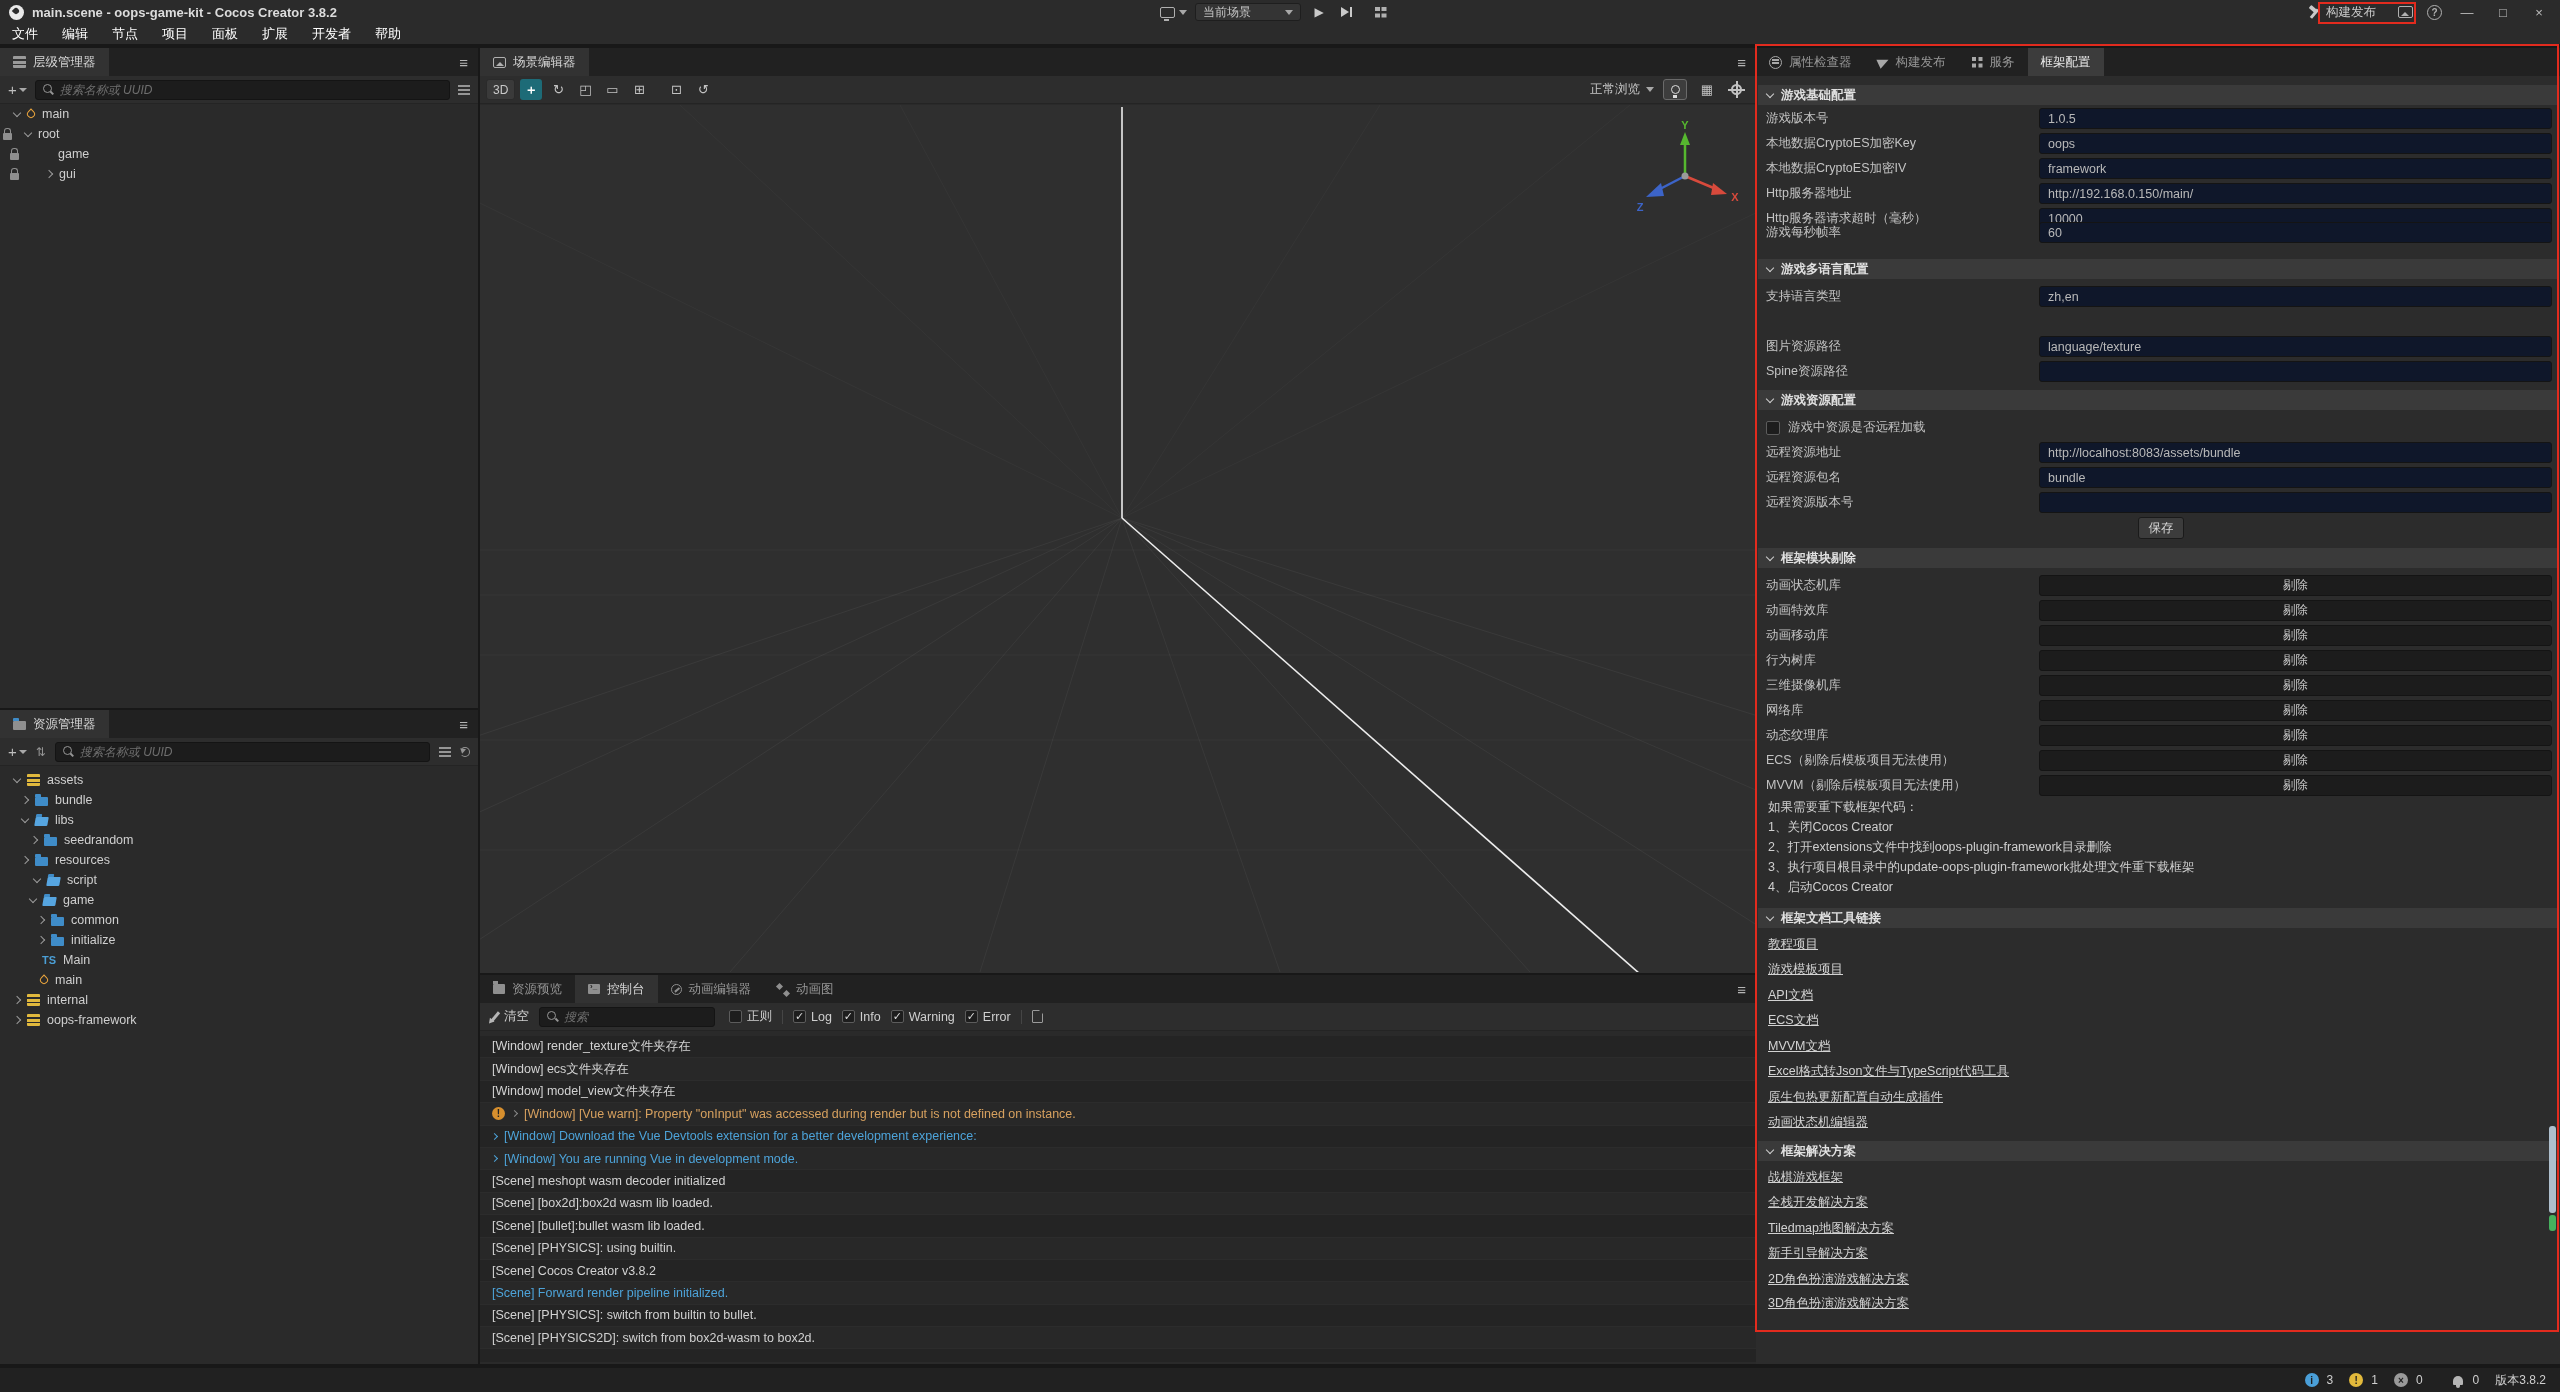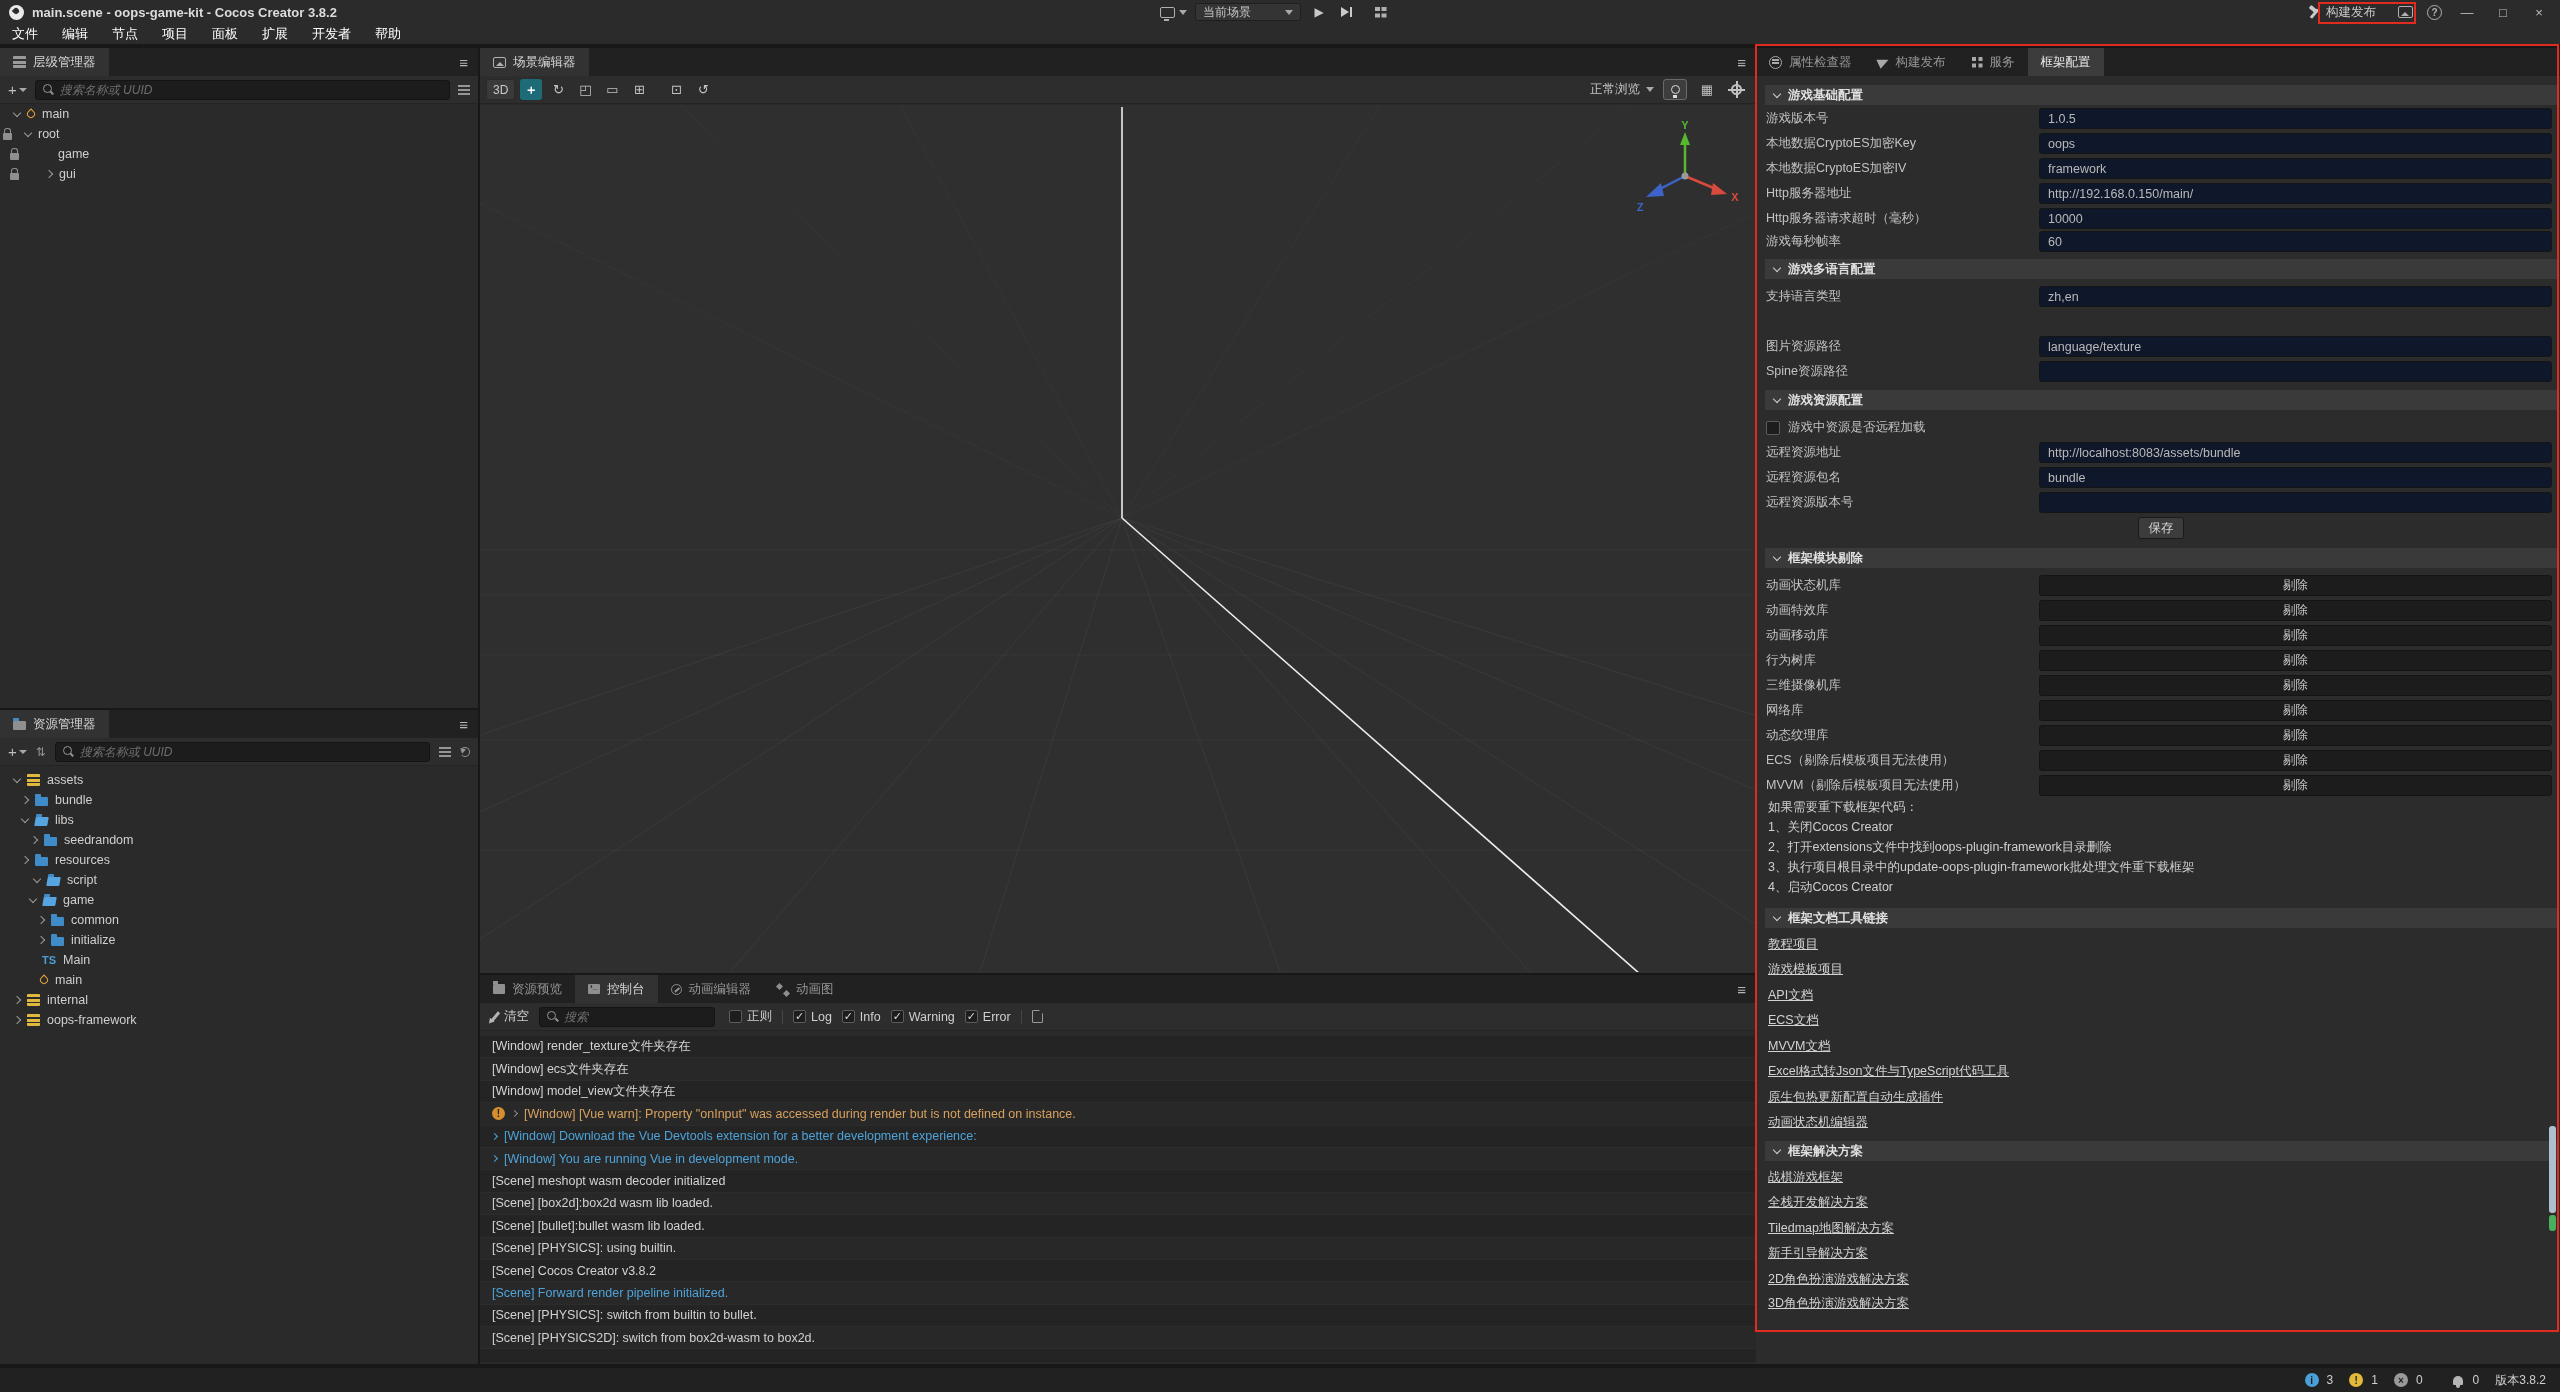--- a/index.html
+++ b/index.html
@@ -117,21 +117,21 @@
   .lchev { width:5px; height:5px; border-right:1.4px solid #8a8a8a; border-bottom:1.4px solid #8a8a8a; transform:rotate(-45deg); flex:0 0 auto; }
   .lrow.blue .lchev { border-color:#4da3d9; }
   .warnic { width:13px; height:13px; border-radius:50%; background:#d78f2e; color:#222; font-weight:bold; font-size:10px; display:flex; align-items:center; justify-content:center; flex:0 0 auto; }
 
   
   .ic-insp { width:13px; height:13px; border-radius:50%; border:1.5px solid #a8a8a8; position:relative; }
   .ic-insp::before { content:""; position:absolute; left:1.5px; top:2.5px; width:7px; height:1.5px; background:#a8a8a8; box-shadow:0 3px 0 #a8a8a8; }
   .ic-plane { width:0; height:0; border-top:5px solid transparent; border-bottom:5px solid transparent; border-left:11px solid #a8a8a8; transform:rotate(-25deg); }
   .ic-grid4 { width:11px; height:11px; position:relative; }
   .ic-grid4::before { content:""; position:absolute; width:4.5px; height:4.5px; background:#a8a8a8; box-shadow:6.5px 0 0 #a8a8a8, 0 6.5px 0 #a8a8a8, 6.5px 6.5px 0 #a8a8a8; }
-  .rsec { position:absolute; left:2px; right:2px; height:20px; background:#3a3a3a; color:#e0e0e0; font-size:12.5px; font-weight:bold; display:flex; align-items:center; gap:8px; padding-left:9px;margin-left:7px; }
+  .rsec { position:absolute; left:2px; right:2px; height:20px; background:#3a3a3a; color:#e0e0e0; font-size:12.5px; font-weight:bold; display:flex; align-items:center; gap:8px; padding-left:9px; }
   .rsec .chev { border-color:#cfcfcf; }
   .frow { position:absolute; left:10px; right:8px; height:25px; display:flex; align-items:center; }
   .flabel { flex:0 0 273px; font-size:12.5px; color:#c3c3c3; white-space:nowrap; overflow:hidden; }
   .finput { flex:1; height:21px; background:#0f172a; border:1px solid #141414; border-radius:3px; color:#b9b9b9; font-size:12.5px; padding:0 8px; font-family:inherit; outline:none; min-width:0; }
   .modbtn { flex:1; height:21px; background:#1c1c1c; border:1px solid #141414; border-radius:3px; color:#c6c6c6; font-size:12.5px; display:flex; align-items:center; justify-content:center; cursor:pointer; }
   .note { position:absolute; left:12px; height:20px; line-height:20px; font-size:12.5px; color:#cfcfcf; white-space:nowrap; }
   .rlink { position:absolute; left:12px; height:20px; line-height:20px; font-size:12.5px; color:#d2d2d2; text-decoration:underline; white-space:nowrap; cursor:pointer; }
   .savebtn { position:absolute; width:46px; height:22px; background:#3c3c3c; border:1px solid #1a1a1a; border-radius:3px; color:#d5d5d5; font-size:12.5px; display:flex; align-items:center; justify-content:center; cursor:pointer; }
   .red-outline { position:absolute; border:2px solid #e22b1e; pointer-events:none; z-index:60; }
   .rscroll { position:absolute; width:7px; border-radius:3px; background:#aebfcd; }
@@ -536,21 +536,21 @@
     <input class="finput" value="framework" style="">
   </div>
   <div class="frow" style="top:133px">
     <span class="flabel">Http服务器地址</span>
     <input class="finput" value="http://192.168.0.150/main/" style="">
   </div>
   <div class="frow" style="top:158px">
     <span class="flabel">Http服务器请求超时（毫秒）</span>
     <input class="finput" value="10000" style="">
   </div>
-  <div class="frow" style="top:181px">
+  <div class="frow" style="top:172px">
     <span class="flabel">游戏每秒帧率</span>
     <input class="finput" value="60" style="">
   </div>
 
   <div class="rsec" style="top:211px">
     <span class="chev open"></span>
     <span>游戏多语言配置</span>
   </div>
   <div class="frow" style="top:236px">
     <span class="flabel">支持语言类型</span>

